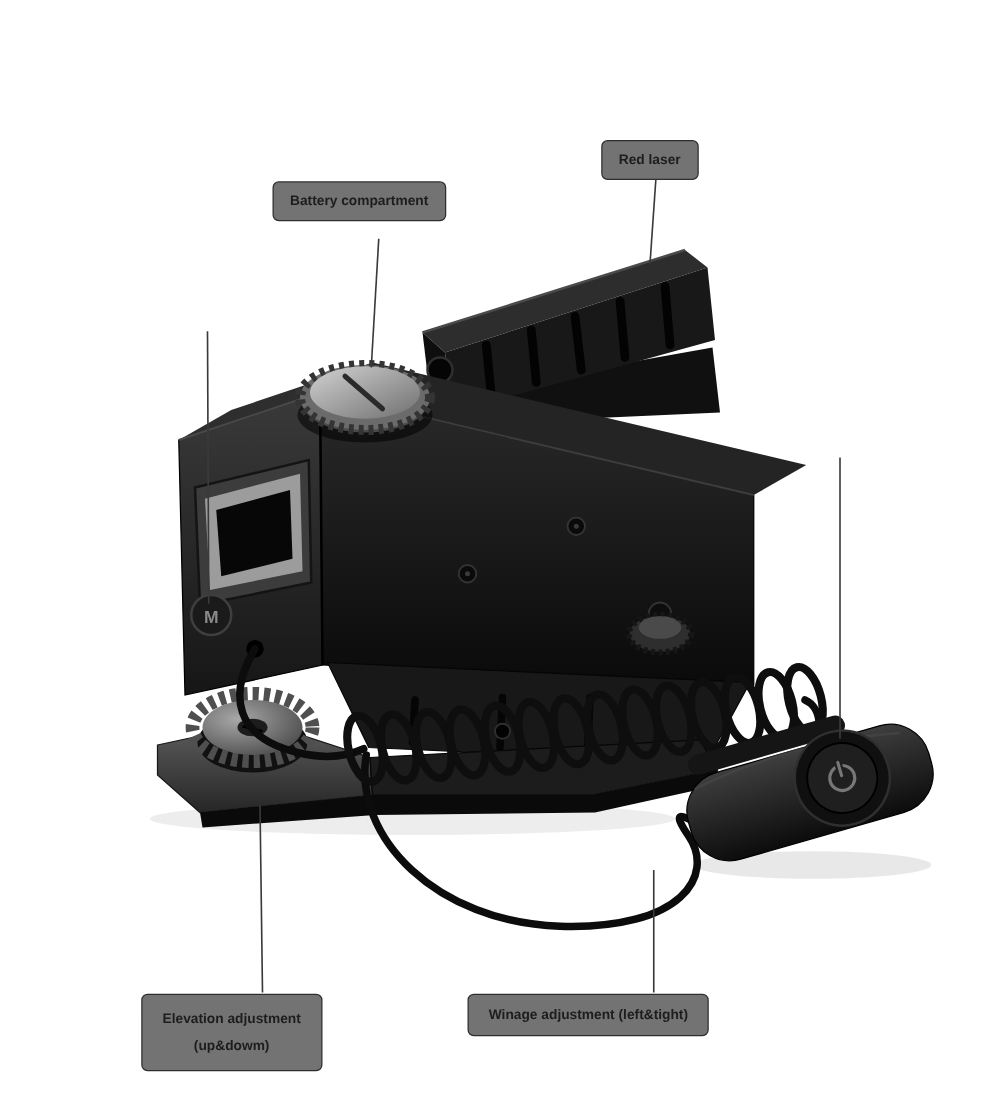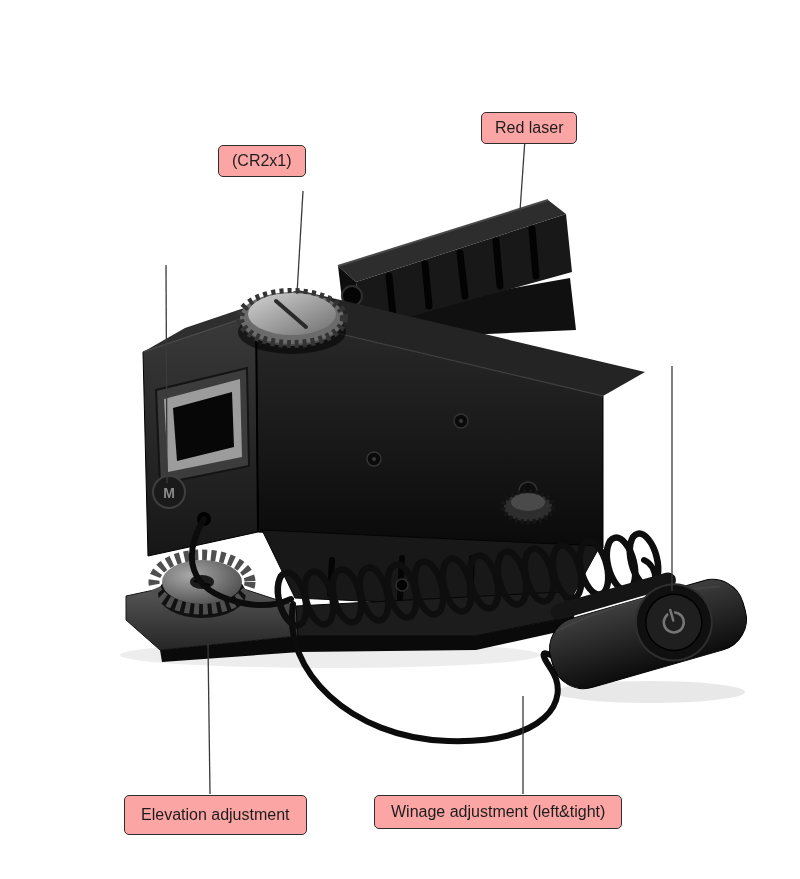--- a/index.html
+++ b/index.html
@@ -3,25 +3,26 @@
 <meta charset="utf-8">
 <style>
   html,body{margin:0;padding:0;background:#fff;}
   .stage{
     position:relative;width:800px;height:879px;margin:0 auto;
     background:var(--background,#ffffff);
     font-family:"Liberation Sans",sans-serif;overflow:hidden;
   }
   .stage svg{position:absolute;left:0;top:0;}
   .callout{
-    position:absolute;z-index:5;background:#fca5a5;
+    position:absolute;z-index:5;background:#737373;
     border:1px solid var(--callout-border,#2e2e2e);
     border-radius:5px;padding:5px 13px;text-align:center;
-    font-size:16px;line-height:20px;color:var(--callout-text,#1d1d1d);
+    font-size:11px;line-height:20px;color:var(--callout-text,#1d1d1d);
     white-space:nowrap;
+    font-weight:bold;
   }
   .callout--tall{padding:8px 16px;line-height:22px;}
 </style>
 </head>
 <body>
 
 <div class="stage">
 
   <svg width="800" height="879" viewBox="0 0 800 879">
     <defs>
@@ -185,26 +186,27 @@
       <path d="M 210,794 L 208,644"></path>
       <path d="M 523,794 L 523,696"></path>
     </g>
   </svg>
 
   <div class="callout" style="left:481px;top:112px">
     <div>Red laser</div>
   </div>
 
   <div class="callout" style="left:218px;top:145px">
-    <div>(CR2x1)</div>
-  </div>
-
-
-
-  <div class="callout callout--tall" style="left:124px;top:795px">
+    <div>Battery compartment</div>
+  </div>
+
+
+
+  <div class="callout callout--tall" style="left:113px;top:795px">
     <div>Elevation adjustment</div>
+    <div>(up&amp;dowm)</div>
   </div>
 
   <div class="callout" style="left:374px;top:795px;padding:6px 16px">
     <div>Winage adjustment (left&amp;tight)</div>
   </div>
 
 </div>
 
 </body></html>

